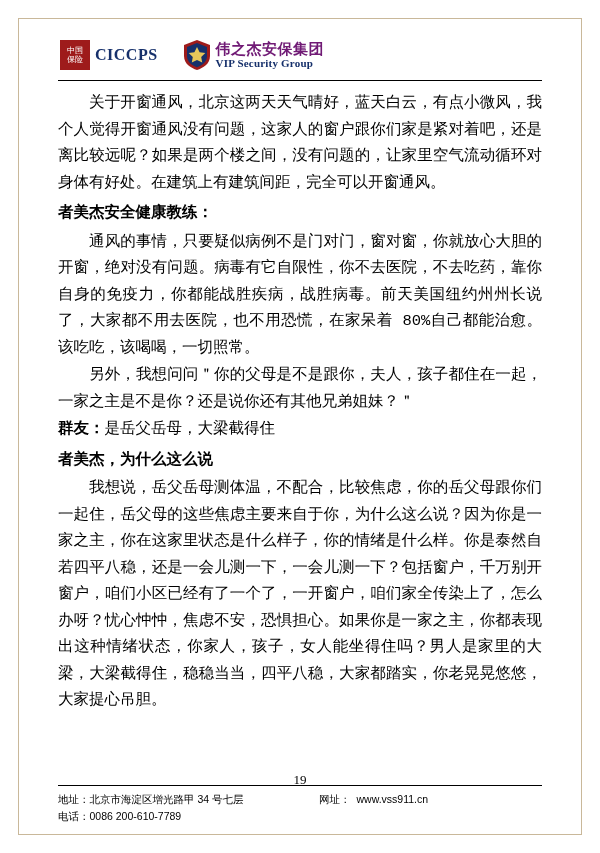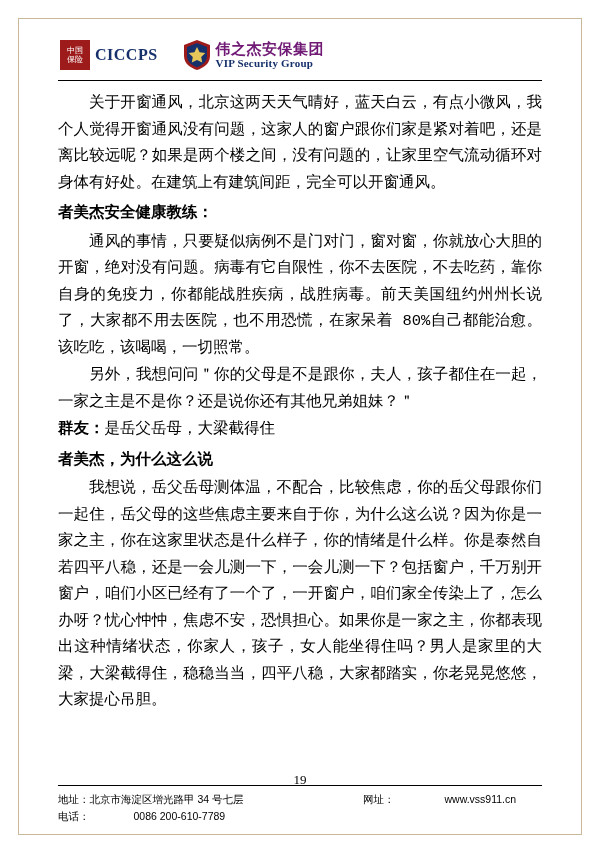--- a/index.html
+++ b/index.html
@@ -146,21 +146,21 @@
   .footer {
     position: absolute;
     left: 58px;
     top: 791px;
     width: 484px;
     font-size: 10.5px;
     line-height: 17px;
     color: #000000;
     font-family: "Liberation Sans", "DejaVu Sans", sans-serif;
   }
-  .footer .row { display: flex; gap: 44px; }
+  .footer .row { display: flex; }
   .footer .addr { min-width: 250px; }
   .footer .web-label { margin-left: 11px; }
   .footer .web-url { margin-left: 6px; }
 </style>
 </head>
 <body>
 
 <div class="page">
   <div class="page-border"></div>
 

